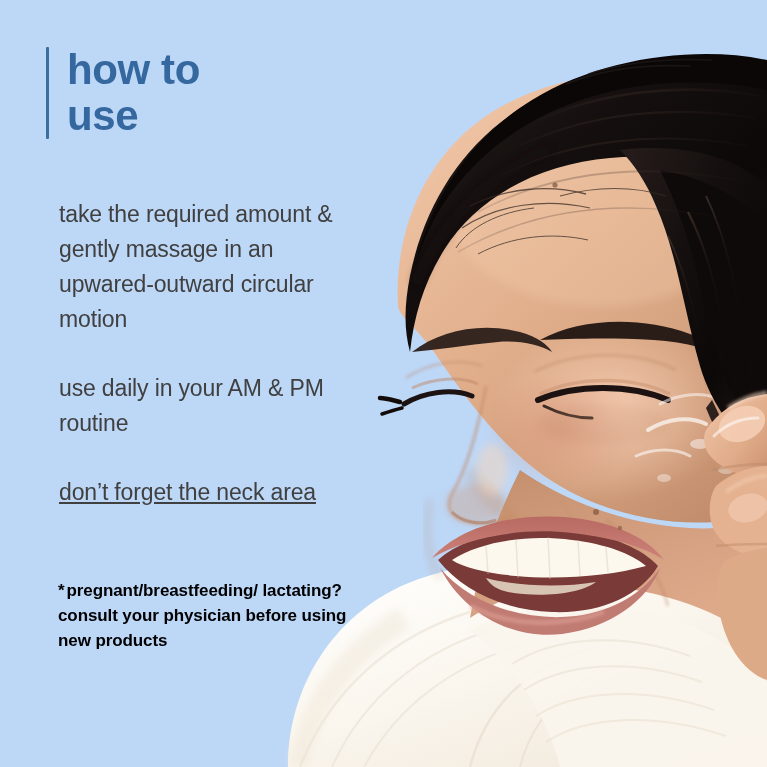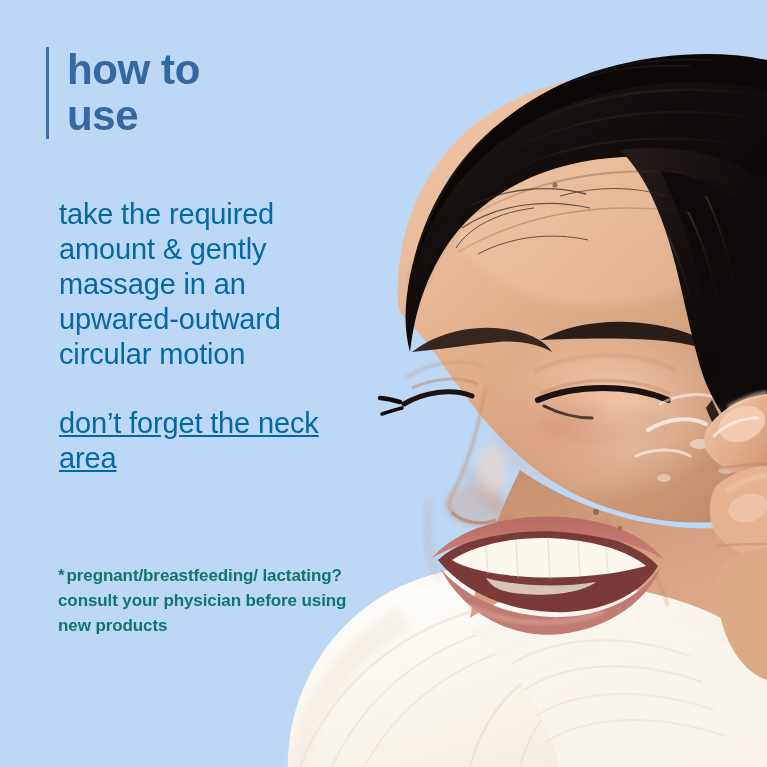--- a/index.html
+++ b/index.html
@@ -62,37 +62,37 @@
   }
 
   .body-block {
     position: absolute;
     left: 59px;
     top: 197px;
     width: 300px;
   }
   .para {
     margin: 0 0 34px 0;
-    font-size: 29px;
+    font-size: 23px;
     line-height: 35px;
-    color: #0369a1;
+    color: #404040;
     font-weight: 400;
     letter-spacing: -0.15px;
   }
   .para:last-child { margin-bottom: 0; text-decoration: underline; }
 
   .footnote {
     position: absolute;
     left: 58px;
-    top: 563px;
+    top: 578px;
     width: 290px;
     font-size: 17px;
     line-height: 25px;
     font-weight: 700;
-    color: #0f766e;
+    color: #000000;
     letter-spacing: -0.1px;
   }
   .footnote .star { margin-right: 2px; }
 </style>
 </head>
 <body>
 
 <div id="canvas">
 
   <div class="photo-layer">
@@ -381,20 +381,21 @@
   <div class="text-column">
 
     <div class="title-block">
       <div class="title-bar"></div>
       <h1 class="title-text">how to
 use</h1>
     </div>
 
     <div class="body-block">
       <p class="para">take the required amount &amp; gently massage in an upwared-outward circular motion</p>
+      <p class="para">use daily in your AM &amp; PM routine</p>
       <p class="para">don’t forget the neck area</p>
     </div>
 
     <div class="footnote">
       <span class="star">*</span><span>pregnant/breastfeeding/ lactating? consult your physician before using new products</span>
     </div>
 
   </div>
 </div>
 

